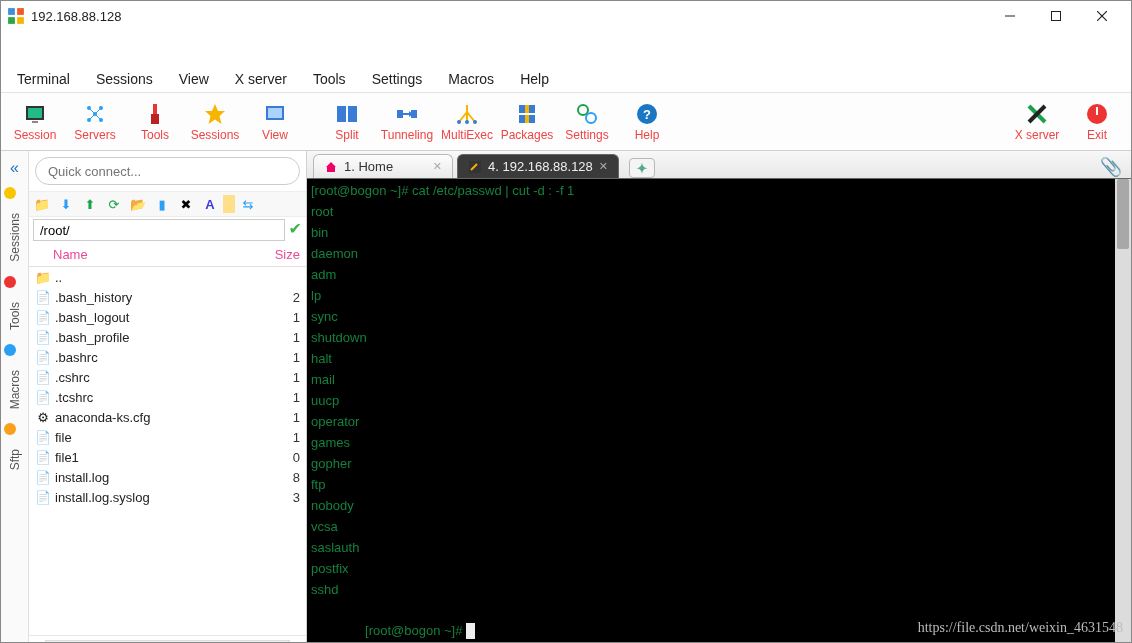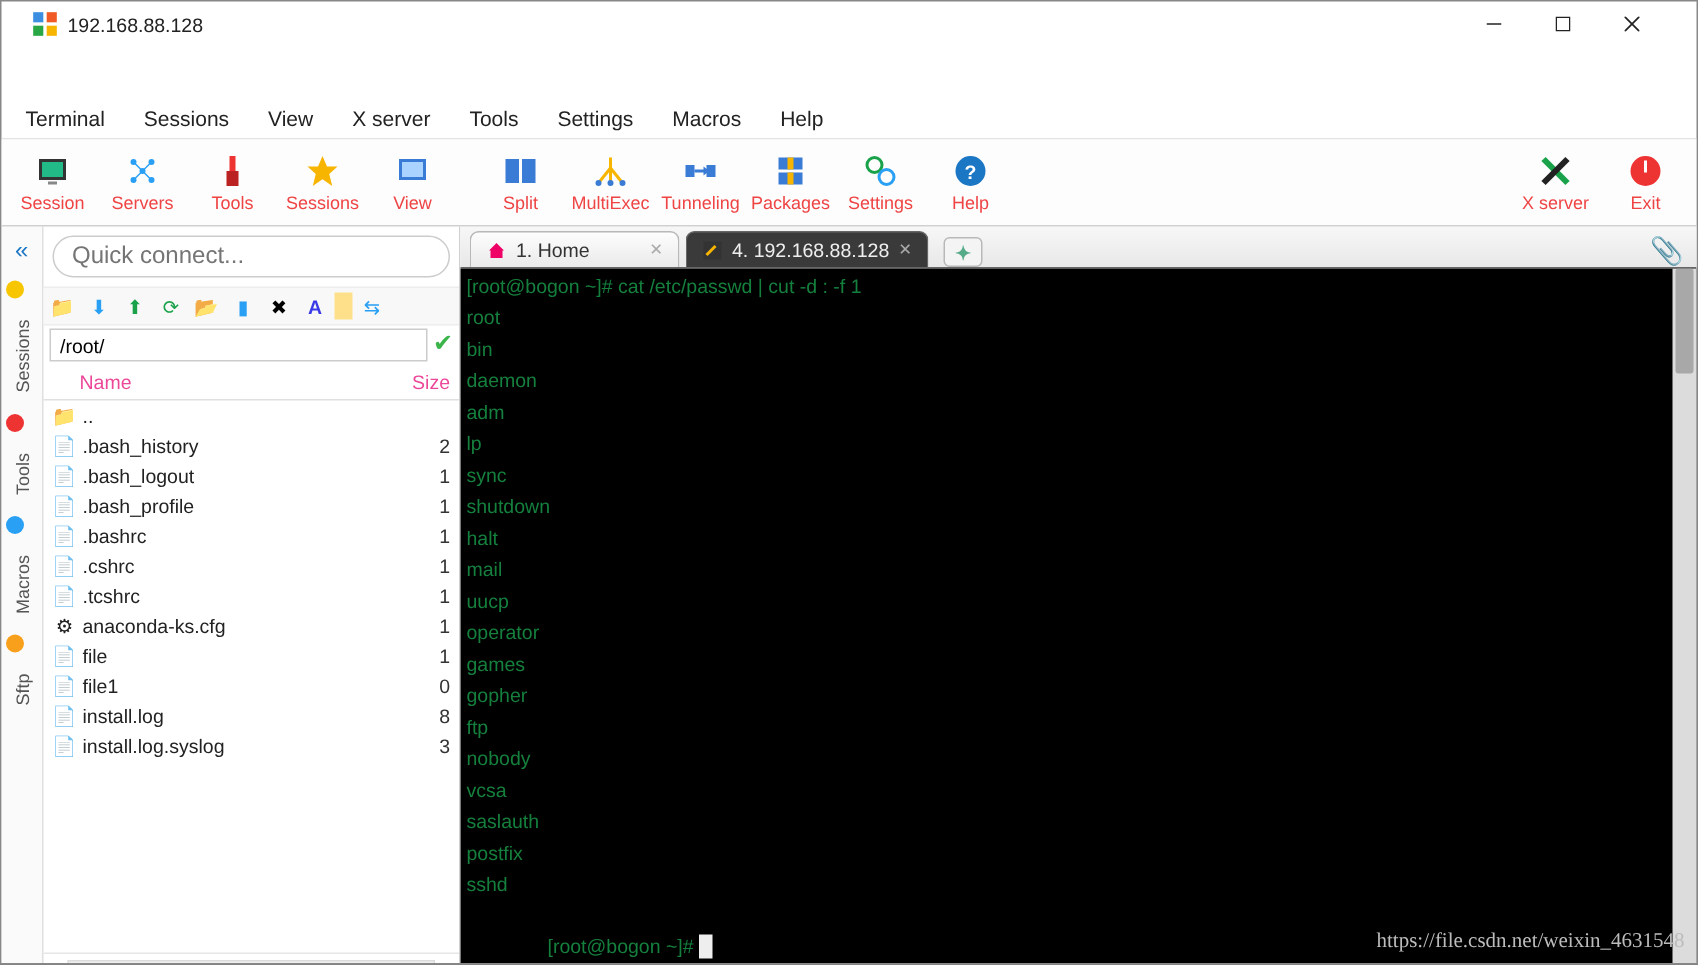--- a/index.html
+++ b/index.html
@@ -1,19 +1,19 @@
 <!DOCTYPE html>
 <html><head>
 <meta charset="utf-8">
 <style>
 * { box-sizing: border-box; margin: 0; padding: 0; font-family: "Segoe UI", Tahoma, sans-serif; font-size: 13px; }
 body { width: 1132px; height: 643px; background: #fff; overflow: hidden; position: relative; border:1px solid #888; }
 
 
-.titlebar { height: 30px; display: flex; align-items: center; padding: 0 20px; }
+.titlebar { height: 30px; display: flex; align-items: center; padding: 0 6px; }
 .titlebar .icon-box { width: 18px; height: 18px; margin-right: 6px; display:flex;align-items:center;justify-content:center; }
 .titlebar .title { flex: 1; font-size: 13px; color: #222; }
 .titlebar .winbtns { display: flex; }
 .titlebar .winbtn { width: 46px; height: 30px; display: flex; align-items: center; justify-content: center; color:#222; }
 .titlebar .winbtn svg { width:10px; height:10px; }
 
 
 .menubar { height: 28px; display: flex; align-items: center; gap: 2px; padding: 0 4px; border-bottom:1px solid #e3e3e3;margin-top:34px; }
 .menubar .menuitem { padding: 4px 12px; font-size: 14px; color: #222; cursor:default; }
 
@@ -30,21 +30,21 @@
 
 .vstrip { width:28px; background:#fafafa; border-right:1px solid #e0e0e0; display:flex; flex-direction:column; align-items:center; padding-top:2px; }
 .vstrip .chev { color:#1b76c4; font-size:16px; padding:6px 0; cursor:default;}
 .vstrip .vtab { writing-mode: vertical-rl; transform: rotate(180deg); padding:10px 4px; font-size:12px; color:#555; display:flex;align-items:center;gap:4px; cursor:default;}
 .vstrip .vdot { width:12px;height:12px;border-radius:50%; margin:4px 0; }
 .y{background:#f7c600;} .r{background:#e33;} .b{background:#2aa0f5;} .o{background:#f8a01c;}
 
 
 .leftpanel { width:278px; border-right:1px solid #d0d0d0; display:flex; flex-direction:column; }
 .quickconnect { padding:6px; }
-.quickconnect input { width:100%; height:28px; border:1px solid #ccc; border-radius:14px; padding:0 12px; font-size:16px; color:#999; }
+.quickconnect input { width:100%; height:28px; border:1px solid #ccc; border-radius:14px; padding:0 12px; font-size:13px; color:#999; }
 .minitoolbar { height:26px; display:flex; align-items:center; gap:2px; padding:0 2px; background:#f8f8f8; border-top:1px solid #eee; border-bottom:1px solid #eee;}
 .minitoolbar .mbtn { width:22px;height:22px;display:flex;align-items:center;justify-content:center; font-size:13px; cursor:default;}
 .pathrow { display:flex; align-items:flex-start; padding:2px 4px; gap:4px; }
 .pathrow input { flex:1; height:22px; border:1px solid #ccc; padding:0 6px; font-size:13px; }
 .pathrow .okicon { color:#3bb54a; font-size:16px; }
 .filehead { display:flex; padding:4px 6px 4px 24px; border-bottom:1px solid #e0e0e0; font-size:12px; color:#ec4899; }
 .filehead .col-name{flex:1;} .filehead .col-size{width:40px;text-align:right;}
 .filelist { flex:1; overflow-y:auto; overflow-x:auto; }
 .filerow { display:flex; align-items:center; padding:1px 6px; height:20px; font-size:13px; color:#222; cursor:default;}
 .filerow .ficon{width:16px;height:16px;margin-right:4px;display:flex;align-items:center;justify-content:center;}
@@ -178,41 +178,41 @@
         <svg width="24" height="24" viewBox="0 0 24 24">
           <rect x="2" y="4" width="9" height="16" fill="#3a7bd5"></rect>
           <rect x="13" y="4" width="9" height="16" fill="#3a7bd5"></rect>
         </svg>
       </span>
       <span class="tlabel">Split</span>
     </div>
     <div class="tbtn">
       <span class="ticon">
         <svg width="24" height="24" viewBox="0 0 24 24">
+          <rect x="2" y="8" width="6" height="8" fill="#3a7bd5"></rect>
+          <rect x="16" y="8" width="6" height="8" fill="#3a7bd5"></rect>
+          <line x1="8" y1="12" x2="16" y2="12" stroke="#3a7bd5" stroke-width="2"></line>
+          <polygon points="14,9 18,12 14,15" fill="#3a7bd5"></polygon>
+        </svg>
+      </span>
+      <span class="tlabel">Tunneling</span>
+    </div>
+    <div class="tbtn">
+      <span class="ticon">
+        <svg width="24" height="24" viewBox="0 0 24 24">
           <line x1="12" y1="3" x2="12" y2="10" stroke="#f7b500" stroke-width="2"></line>
           <line x1="12" y1="10" x2="4" y2="20" stroke="#f7b500" stroke-width="2"></line>
           <line x1="12" y1="10" x2="20" y2="20" stroke="#f7b500" stroke-width="2"></line>
           <line x1="12" y1="10" x2="12" y2="20" stroke="#f7b500" stroke-width="2"></line>
           <circle cx="4" cy="20" r="2" fill="#3a7bd5"></circle>
           <circle cx="12" cy="20" r="2" fill="#3a7bd5"></circle>
           <circle cx="20" cy="20" r="2" fill="#3a7bd5"></circle>
         </svg>
       </span>
       <span class="tlabel">MultiExec</span>
-    </div>
-    <div class="tbtn">
-      <span class="ticon">
-        <svg width="24" height="24" viewBox="0 0 24 24">
-          <rect x="2" y="8" width="6" height="8" fill="#3a7bd5"></rect>
-          <rect x="16" y="8" width="6" height="8" fill="#3a7bd5"></rect>
-          <line x1="8" y1="12" x2="16" y2="12" stroke="#3a7bd5" stroke-width="2"></line>
-          <polygon points="14,9 18,12 14,15" fill="#3a7bd5"></polygon>
-        </svg>
-      </span>
-      <span class="tlabel">Tunneling</span>
     </div>
     <div class="tbtn">
       <span class="ticon">
         <svg width="24" height="24" viewBox="0 0 24 24">
           <rect x="4" y="3" width="16" height="8" fill="#3a7bd5"></rect>
           <rect x="4" y="13" width="16" height="8" fill="#3a7bd5"></rect>
           <rect x="10" y="3" width="4" height="8" fill="#f7b500"></rect>
           <rect x="10" y="13" width="4" height="8" fill="#f7b500"></rect>
         </svg>
       </span>

